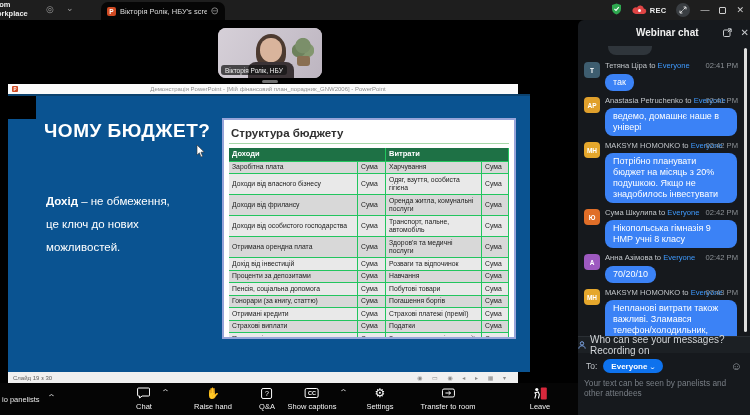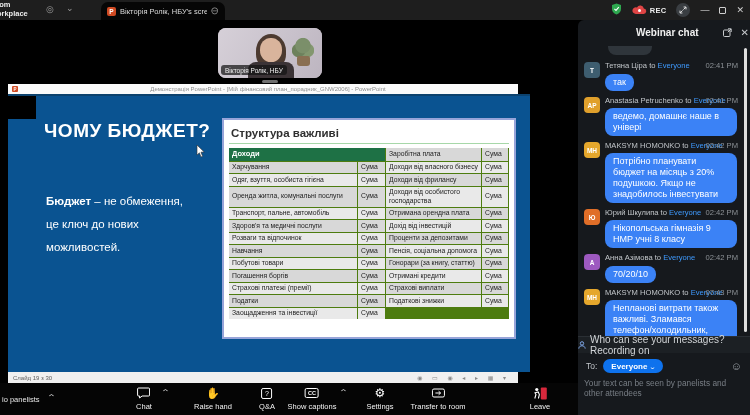--- a/index.html
+++ b/index.html
@@ -44,21 +44,21 @@
   .slide{position:absolute;left:0;top:10px;width:522px;height:278px;background:#0a5391;border-top:2px solid #0c426e;}
   .notch{position:absolute;left:0;top:0;width:28px;height:23px;background:#000;}
   .slide-title{position:absolute;left:36px;top:24px;color:#fff;font-size:19px;font-weight:700;letter-spacing:.5px;}
   .slide-body{position:absolute;left:38px;top:94px;width:160px;color:#fff;font-size:11.5px;line-height:23px;white-space:pre-line;}
   .slide-body b{font-weight:700;}
   .cursor{position:absolute;left:188px;top:48px;}
 
   
   .card{position:absolute;left:214px;top:22px;width:294px;height:221px;background:#fff;border:2px solid #97a4d9;padding:5px 5px 0 5px;overflow:hidden;}
   .card-title{color:#2f2f2f;font-size:11.5px;font-weight:700;padding:2px 2px 4px 2px;border-bottom:1.5px solid #a7d8a9;margin-bottom:4px;}
-  .btable{display:grid;grid-template-columns:128px 27px 95px 26px;gap:1px;background:#4d7c0f;}
+  .btable{display:grid;grid-template-columns:128px 27px 95px 26px;gap:1px;background:#22c55e;}
   .bcell{font-size:6.8px;line-height:8.5px;color:#1c1c1c;padding:1.5px 3px;display:flex;align-items:center;}
   .bhead{grid-column:span 2;background:#1e7145;color:#fff;font-weight:700;font-size:7.5px;padding:2px 3px;}
   .odd{background:#d8d8d8;}
   .even{background:#e9e9e9;}
 
   
   .ppt-status{position:absolute;left:0;bottom:0;width:100%;height:11px;background:#f0f0f0;display:flex;align-items:center;}
   .ppt-status-text{color:#5c5c5c;font-size:6px;margin-left:5px;flex:1;}
   .ppt-status-icons{color:#8a8a8a;font-size:6px;margin-right:8px;letter-spacing:4px;}
 
@@ -159,33 +159,34 @@
 
     <div class="ppt">
       <div class="ppt-titlebar">
         <span class="ppt-title-icon">P</span>
         <span class="ppt-title-text">Демонстрація PowerPoint - [Мій фінансовий план_порадник_GNW2006] - PowerPoint</span>
       </div>
 
       <div class="slide">
         <div class="notch"></div>
         <div class="slide-title">ЧОМУ БЮДЖЕТ?</div>
-        <div class="slide-body"><b>Бюджет</b><span> – не обмеження,
+        <div class="slide-body"><b>Дохід</b><span> – не обмеження,
 це ключ до нових
 можливостей.</span></div>
         <span class="cursor">
           <svg width="9" height="13" viewBox="0 0 9 13">
               <path d="M1 0 L1 10 L3.4 7.8 L5 12 L6.6 11.3 L5 7.2 L8.2 7 Z" fill="#fff" stroke="#333" stroke-width="0.6"></path>
             </svg>
         </span>
 
         <div class="card">
-          <div class="card-title">Структура важливі</div>
+          <div class="card-title">Структура бюджету</div>
           <div class="btable">
             <div class="bcell bhead">Доходи</div>
+            <div class="bcell bhead">Витрати</div>
           <div class="bcell odd">Заробітна плата</div>
               <div class="bcell odd">Сума</div>
               <div class="bcell odd">Харчування</div>
               <div class="bcell odd">Сума</div>
               <div class="bcell even">Доходи від власного бізнесу</div>
               <div class="bcell even">Сума</div>
               <div class="bcell even">Одяг, взуття, особиста гігієна</div>
               <div class="bcell even">Сума</div>
               <div class="bcell odd">Доходи від фрилансу</div>
               <div class="bcell odd">Сума</div>
@@ -271,21 +272,21 @@
         </span>
       <span class="tool-label">Show captions</span>
     </div>
     <span class="chev" style="left:340px;">⌃</span>
 
     <div class="tool" style="left:380px;">
       <span class="ic gear">⚙</span>
       <span class="tool-label">Settings</span>
     </div>
 
-    <div class="tool" style="left:438px;">
+    <div class="tool" style="left:448px;">
       <span class="ic">
         <svg width="14" height="11" viewBox="0 0 14 11">
             <rect x="1" y="1" width="12" height="8" rx="1.5" fill="none" stroke="#fff" stroke-width="1"></rect>
             <path d="M4 5 H9 M7.2 3.2 L9.2 5 L7.2 6.8" stroke="#fff" stroke-width="1" fill="none"></path>
           </svg>
       </span>
       <span class="tool-label">Transfer to room</span>
     </div>
 
     <div class="tool" style="left:540px;">
@@ -322,21 +323,21 @@
         <div class="msg">
           <div class="avatar" style="background: rgb(224, 160, 44);">AP</div>
           <div class="msg-body"><div class="msg-head"><span>Anastasia Petruchenko to </span><span class="msg-recipient">Everyone</span><span class="msg-time">02:41 PM</span></div><div class="bubble">ведемо, домашнє наше в універі</div></div>
         </div>
         <div class="msg">
           <div class="avatar" style="background: rgb(229, 167, 44);">MH</div>
           <div class="msg-body"><div class="msg-head"><span>MAKSYM HOMONKO to </span><span class="msg-recipient">Everyone</span><span class="msg-time">02:42 PM</span></div><div class="bubble">Потрібно планувати бюджет на місяць з 20% подушкою. Якщо не знадобилось інвестувати</div></div>
         </div>
         <div class="msg">
           <div class="avatar" style="background: rgb(224, 110, 40);">Ю</div>
-          <div class="msg-body"><div class="msg-head"><span>Юрий Шкулипа to </span><span class="msg-recipient">Everyone</span><span class="msg-time">02:42 PM</span></div><div class="bubble">Нікопольська гімназія 9 НМР учні 8 класу</div></div>
+          <div class="msg-body"><div class="msg-head"><span>Сума Шкулипа to </span><span class="msg-recipient">Everyone</span><span class="msg-time">02:42 PM</span></div><div class="bubble">Нікопольська гімназія 9 НМР учні 8 класу</div></div>
         </div>
         <div class="msg">
           <div class="avatar" style="background: rgb(157, 89, 192);">A</div>
           <div class="msg-body"><div class="msg-head"><span>Анна Азімова to </span><span class="msg-recipient">Everyone</span><span class="msg-time">02:42 PM</span></div><div class="bubble">70/20/10</div></div>
         </div>
         <div class="msg">
           <div class="avatar" style="background: rgb(229, 167, 44);">MH</div>
           <div class="msg-body"><div class="msg-head"><span>MAKSYM HOMONKO to </span><span class="msg-recipient">Everyone</span><span class="msg-time">07:43 PM</span></div><div class="bubble">Непланові витрати також важливі. Зламався телефон/холодильник, будь що</div></div>
         </div>
       </div>

